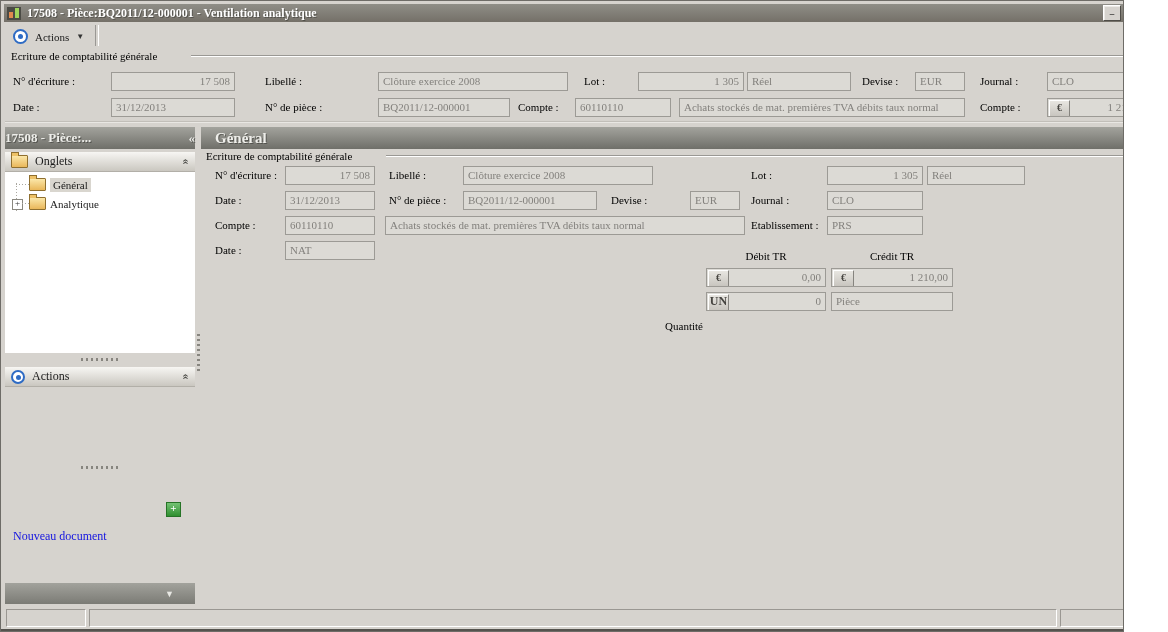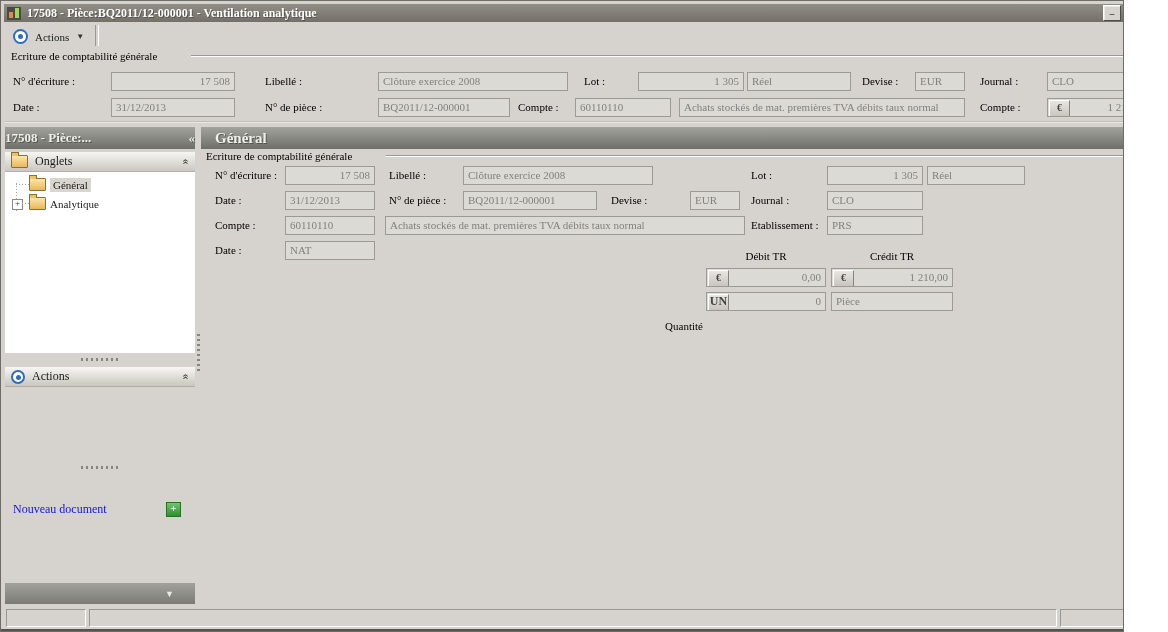--- a/index.html
+++ b/index.html
@@ -167,21 +167,21 @@
 
   <div class="panelhdr" style="top:366px;">
     <span class="target" style="width:14px;height:14px;"></span>
     <span>Actions</span>
     <span class="chev">«</span>
   </div>
 
   <div class="grip-h" style="left:80px;top:465px;width:40px;"></div>
 
 
-  <div class="link" style="left:12px;top:501px;">Nouveau document</div>
+  <div class="link" style="left:12px;top:528px;">Nouveau document</div>
   <div class="plusbtn" style="left:165px;top:501px;">+</div>
 
   <div class="combar">
     <span class="dd">▼</span>
   </div>
 
   <div class="grip-v" style="left:196px;top:330px;height:40px;"></div>
 
   <div class="bighdr" style="left:200px;top:126px;width:964px;font-size:15px;padding-left:14px;">
     <span>Général</span>

